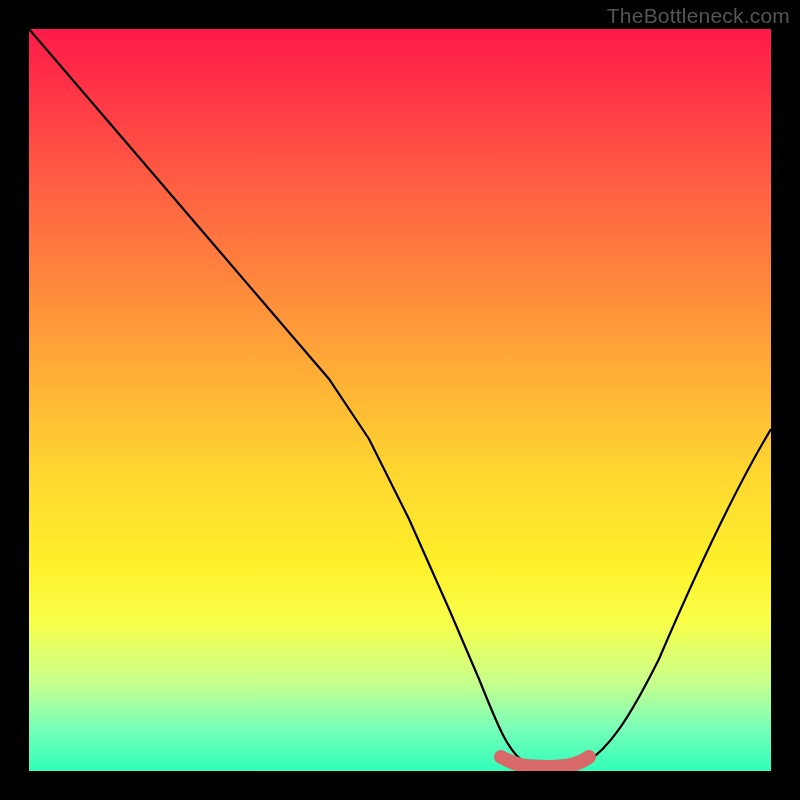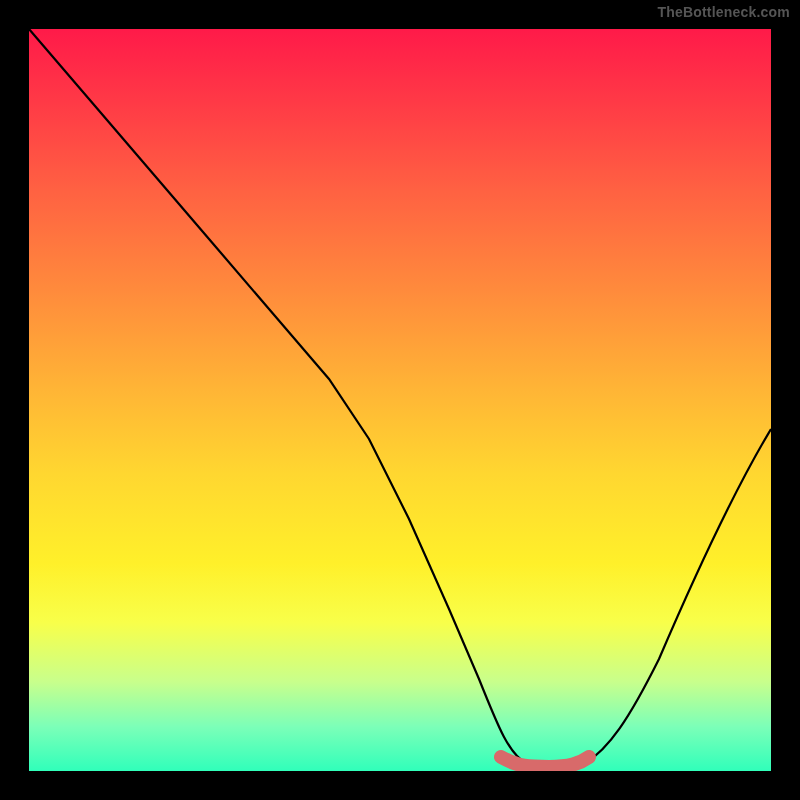--- a/index.html
+++ b/index.html
@@ -41,22 +41,22 @@
       #f8ff4a 80%,
       #c8ff8c 88%,
       #7cffb8 94%,
       #30ffba 100%);
   }
   .watermark {
     position: absolute;
     top: 4px;
     right: 10px;
     color: #555;
-    font-size: 14px;
-    font-weight: 700;
+    font-size: 21px;
+    font-weight: 400;
     letter-spacing: 0.2px;
   }
   svg.curve {
     position: absolute;
     inset: 0;
     width: 742px;
     height: 742px;
   }
   .bottom-marker {
     fill: none;

